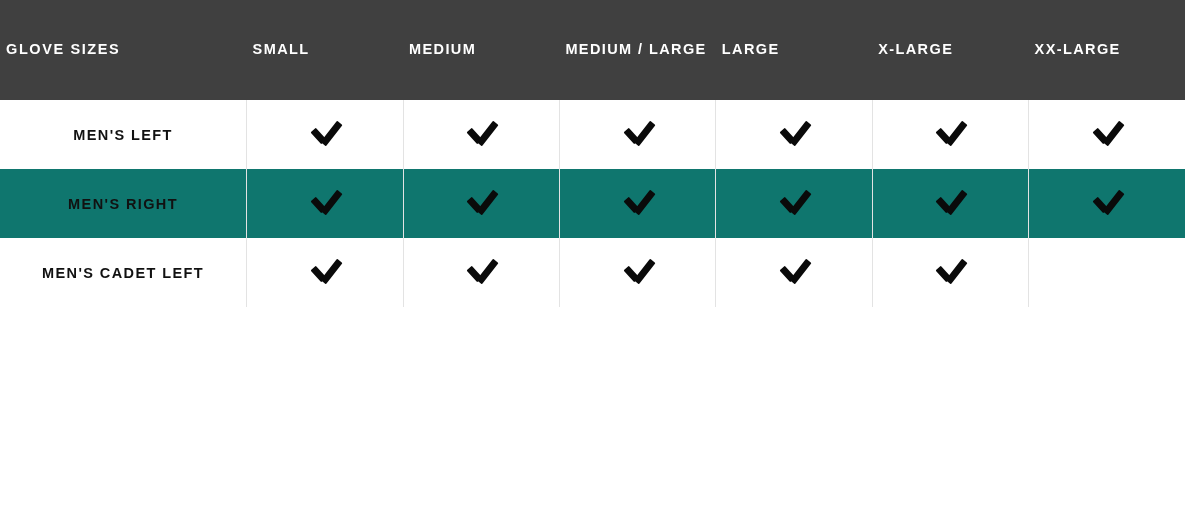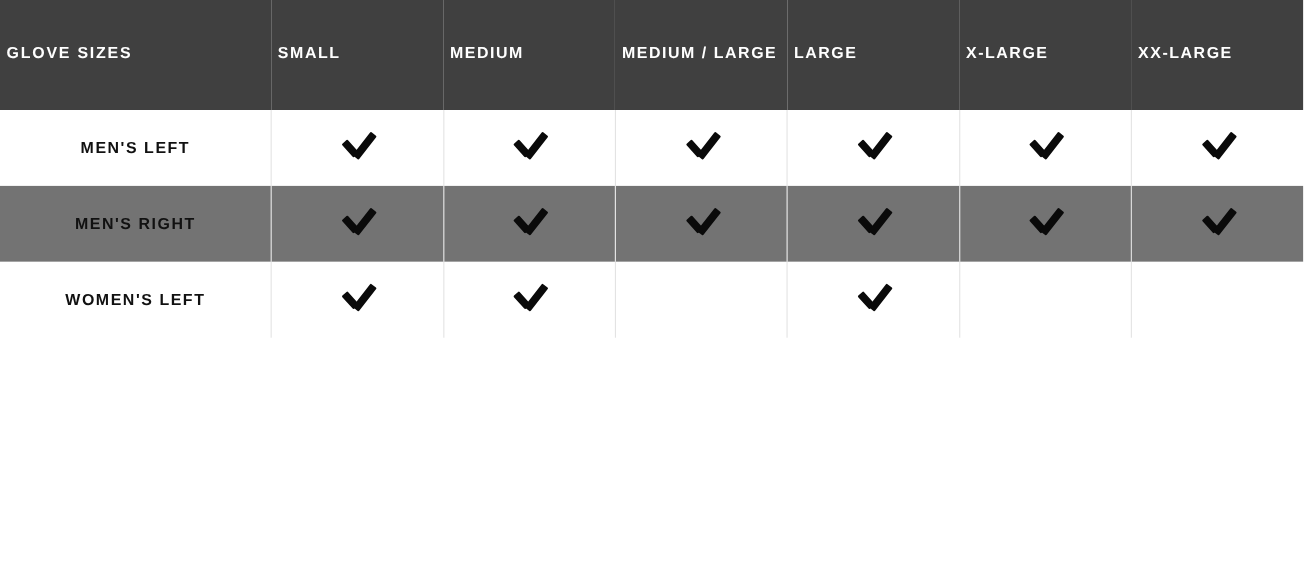--- a/index.html
+++ b/index.html
@@ -36,21 +36,21 @@
     padding: 0 6px;
     line-height: 1.35;
     border: none;
   }
   thead th.label-head {
     letter-spacing: 1.6px;
   }
 
   tbody tr { height: 69px; }
   tbody tr.odd  td { background: #ffffff; }
-  tbody tr.even td { background: #737373; }
+  tbody tr.even td { background: #0f766e; }
 
   tbody td {
     border: none;
     text-align: center;
     vertical-align: middle;
     padding: 16px;
   }
   tbody td.row-label {
     color: #111111;
     font-size: 14.5px;
@@ -134,23 +134,23 @@
       <tr class="even">
         <td class="row-label">MEN'S RIGHT</td>
         <td class="cell"><span class="check"></span></td>
         <td class="cell"><span class="check"></span></td>
         <td class="cell"><span class="check"></span></td>
         <td class="cell"><span class="check"></span></td>
         <td class="cell"><span class="check"></span></td>
         <td class="cell"><span class="check"></span></td>
       </tr>
       <tr class="odd">
-        <td class="row-label">WOMEN'S LEFT</td>
+        <td class="row-label">MEN'S CADET LEFT</td>
         <td class="cell"><span class="check"></span></td>
         <td class="cell"><span class="check"></span></td>
-        <td class="cell-empty"></td>
         <td class="cell"><span class="check"></span></td>
-        <td class="cell-empty"></td>
+        <td class="cell"><span class="check"></span></td>
+        <td class="cell"><span class="check"></span></td>
         <td class="cell-empty"></td>
       </tr>
     </tbody>
   </table>
 </div>
 
 </body></html>

